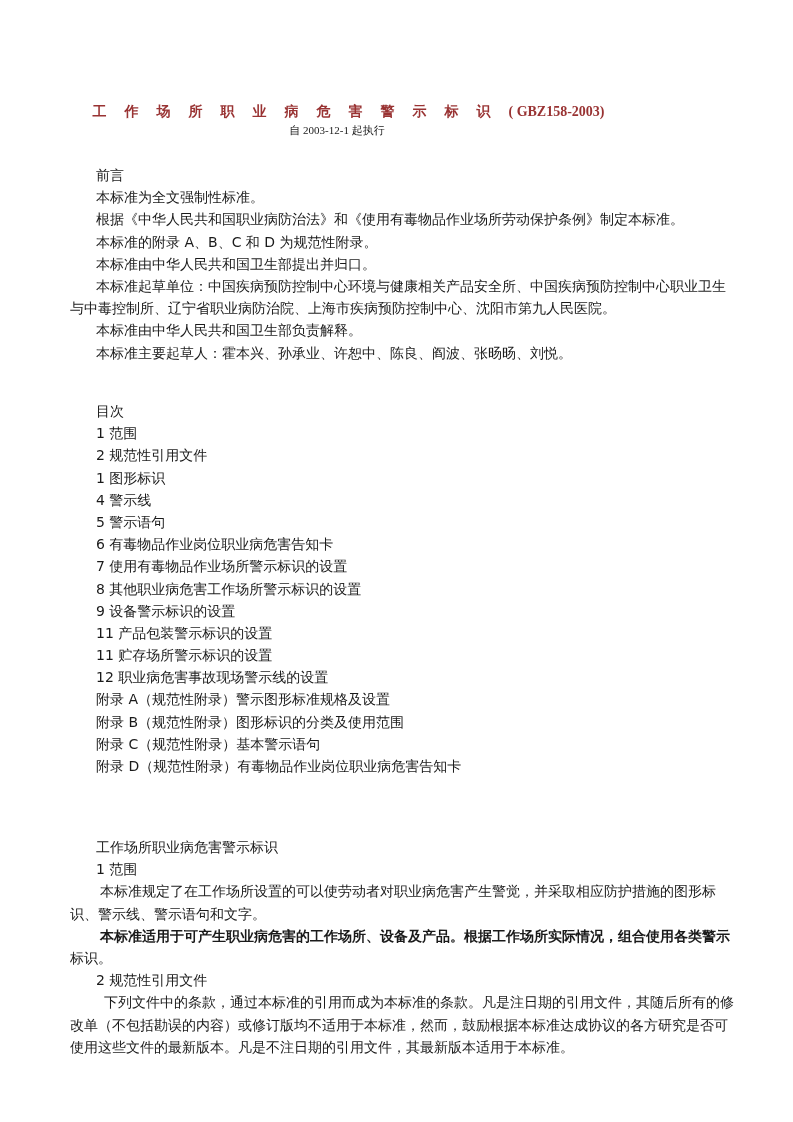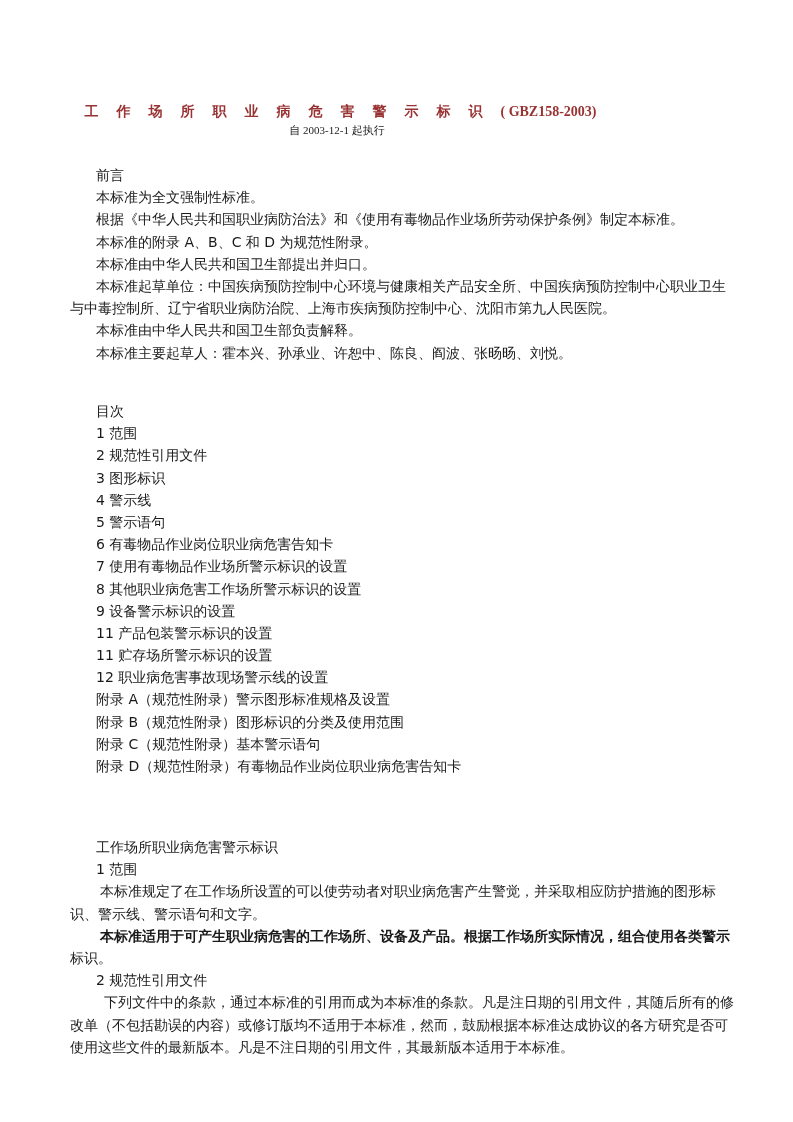--- a/index.html
+++ b/index.html
@@ -2,21 +2,21 @@
 <html><head>
 <meta charset="utf-8">
 <style>
   html, body { margin: 0; padding: 0; background: #ffffff; }
   body {
     width: 793px; height: 1122px; position: relative; overflow: hidden;
     font-family: "DejaVu Serif", "Liberation Serif", serif;
     color: #1a1a1a;
   }
   .title {
-    position: absolute; left: 8px; width: 665px; top: 103px;
+    position: absolute; left: 16px; width: 665px; top: 103px;
     text-align: center; color: #993333; font-weight: bold;
     font-size: 14px; letter-spacing: 0;
     font-family: "DejaVu Sans", "Liberation Sans", sans-serif;
   }
   .title .ch { display: inline-block; margin-right: 18px; }
   .title .code { font-family: "Liberation Serif", serif; font-weight: bold; font-size: 14px; }
   .subtitle {
     position: absolute; left: 0; width: 674px; top: 123px;
     text-align: center; font-size: 11px; color: #222;
     font-family: "Liberation Serif", "DejaVu Serif", serif;
@@ -46,21 +46,21 @@
   <div class="line ind">本标准起草单位：中国疾病预防控制中心环境与健康相关产品安全所、中国疾病预防控制中心职业卫生</div>
   <div class="line">与中毒控制所、辽宁省职业病防治院、上海市疾病预防控制中心、沈阳市第九人民医院。</div>
   <div class="line ind">本标准由中华人民共和国卫生部负责解释。</div>
   <div class="line ind">本标准主要起草人：霍本兴、孙承业、许恕中、陈良、阎波、张旸旸、刘悦。</div>
 </div>
 
 <div class="block toc" style="top:400px;">
   <div class="line ind">目次</div>
   <div class="line ind">1  范围</div>
   <div class="line ind">2  规范性引用文件</div>
-  <div class="line ind">3  图形标识</div>
+  <div class="line ind">1  图形标识</div>
   <div class="line ind">4  警示线</div>
   <div class="line ind">5  警示语句</div>
   <div class="line ind">6  有毒物品作业岗位职业病危害告知卡</div>
   <div class="line ind">7  使用有毒物品作业场所警示标识的设置</div>
   <div class="line ind">8  其他职业病危害工作场所警示标识的设置</div>
   <div class="line ind">9  设备警示标识的设置</div>
   <div class="line ind">11  产品包装警示标识的设置</div>
   <div class="line ind">11  贮存场所警示标识的设置</div>
   <div class="line ind">12  职业病危害事故现场警示线的设置</div>
   <div class="line ind">附录 A（规范性附录）警示图形标准规格及设置</div>

